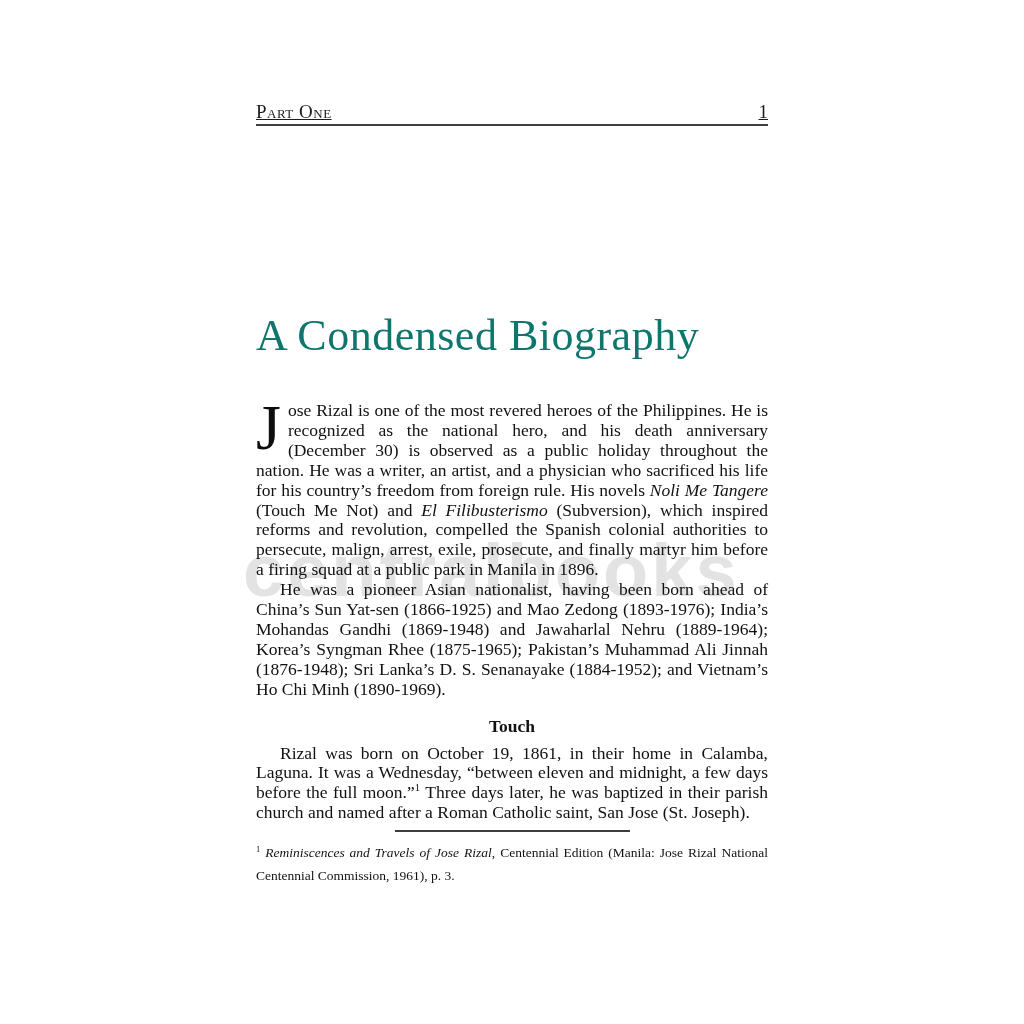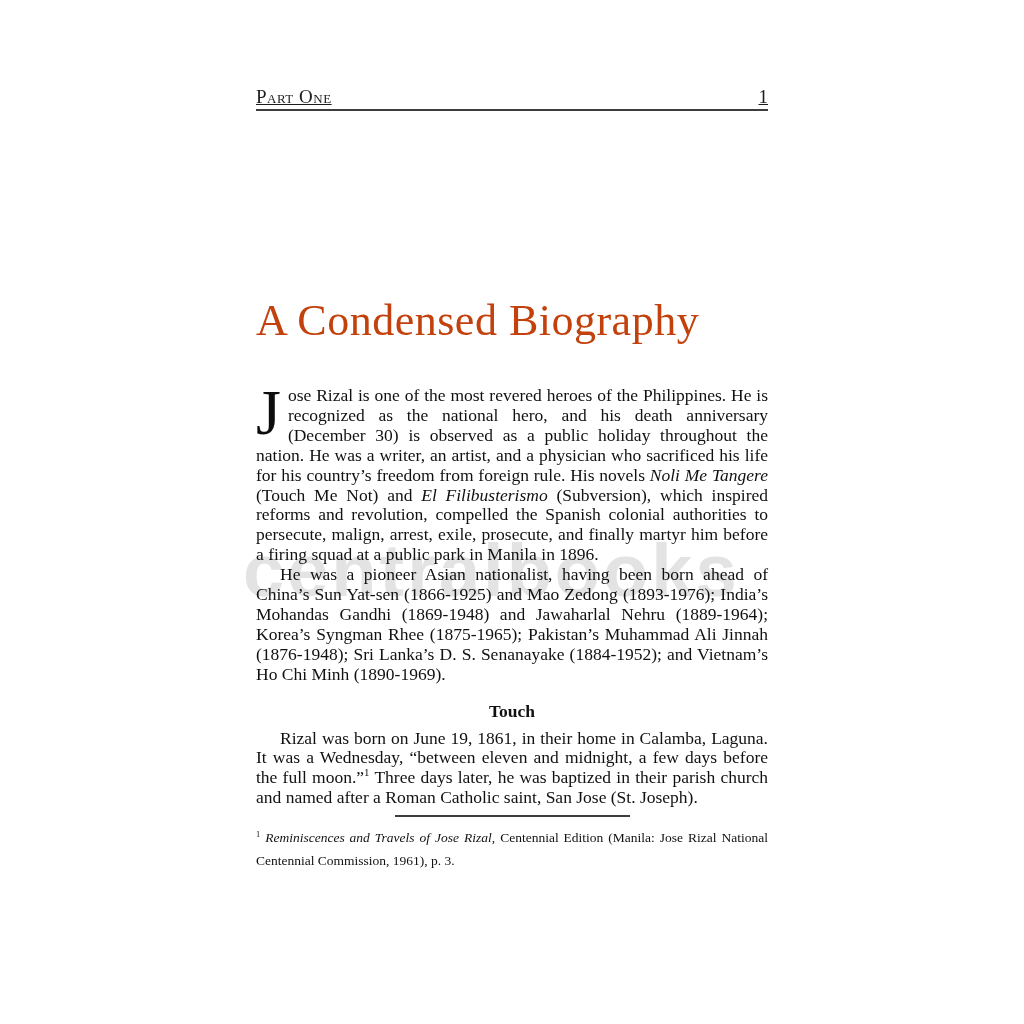--- a/index.html
+++ b/index.html
@@ -39,36 +39,37 @@
     z-index: 1;
   }
   .running-header {
     display: flex;
     justify-content: space-between;
     align-items: center;
     border-bottom: 2px solid #3d3d3d;
     padding-bottom: 1px;
     font-size: 19px;
     color: #1c1c1c;
+    margin-top: 15px;
   }
   .running-header .section {
     font-variant: small-caps;
     letter-spacing: 0.5px;
     text-decoration: underline;
   }
   .running-header .pagenum {
     text-decoration: underline;
   }
   h1.title {
     margin: 186px 0 0 0;
     font-weight: 400;
     font-size: 44px;
     line-height: 48px;
     letter-spacing: 0.5px;
-    color: #c2410c;
+    color: #0f766e;
   }
   .body-text {
     margin-top: 41px;
     font-size: 17.5px;
     line-height: 19.9px;
     text-align: justify;
   }
   .body-text p {
     margin: 0;
   }
@@ -126,21 +127,21 @@
     <h1 class="title">A Condensed Biography</h1>
 
     <div class="body-text">
 
       <p><span class="dropcap">J</span><span>ose Rizal is one of the most revered heroes of the Philippines. He is recognized as the national hero, and his death anniversary (December 30) is observed as a public holiday throughout the nation. He was a writer, an artist, and a physician who sacrificed his life for his country’s freedom from foreign rule. His novels </span><em>Noli Me Tangere</em><span> (Touch Me Not) and </span><em>El Filibusterismo</em><span> (Subversion), which inspired reforms and revolution, compelled the Spanish colonial authorities to persecute, malign, arrest, exile, prosecute, and finally martyr him before a firing squad at a public park in Manila in 1896.</span></p>
 
       <p class="indent">He was a pioneer Asian nationalist, having been born ahead of China’s Sun Yat-sen (1866-1925) and Mao Zedong (1893-1976); India’s Mohandas Gandhi (1869-1948) and Jawaharlal Nehru (1889-1964); Korea’s Syngman Rhee (1875-1965); Pakistan’s Muhammad Ali Jinnah (1876-1948); Sri Lanka’s D. S. Senanayake (1884-1952); and Vietnam’s Ho Chi Minh (1890-1969).</p>
 
       <p class="subheading">Touch</p>
 
-      <p class="indent"><span>Rizal was born on June 19, 1861, in their home in Calamba, Laguna. It was a Wednesday, “between eleven and midnight, a few days before the full moon.”</span><sup>1</sup><span> Three days later, he was baptized in their parish church and named after a Roman Catholic saint, San Jose (St. Joseph).</span></p>
+      <p class="indent"><span>Rizal was born on October 19, 1861, in their home in Calamba, Laguna. It was a Wednesday, “between eleven and midnight, a few days before the full moon.”</span><sup>1</sup><span> Three days later, he was baptized in their parish church and named after a Roman Catholic saint, San Jose (St. Joseph).</span></p>
 
 
       <hr class="footnote-rule">
 
       <div class="footnote"><sup>1</sup> <em>Reminiscences and Travels of Jose Rizal</em><span>, Centennial Edition (Manila: Jose Rizal National Centennial Commission, 1961), p. 3.</span></div>
 
     </div>
   </div>
 </div>
 

